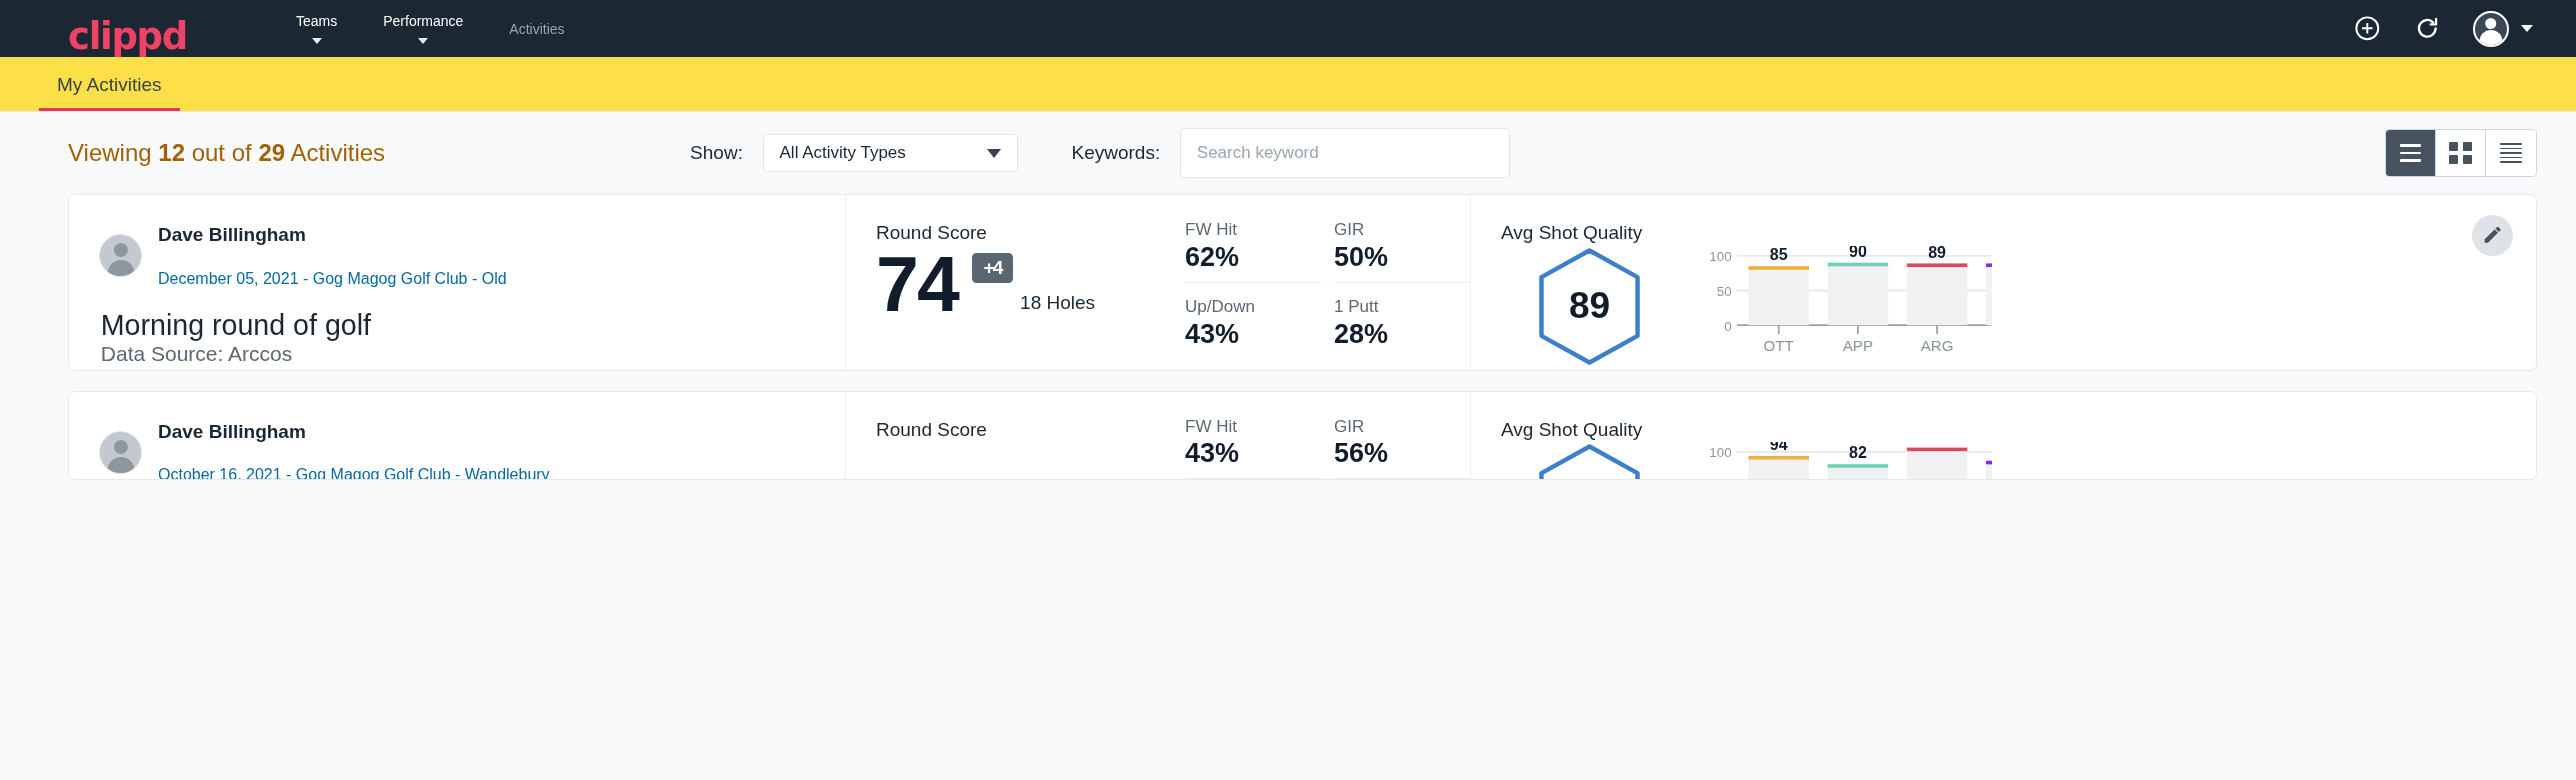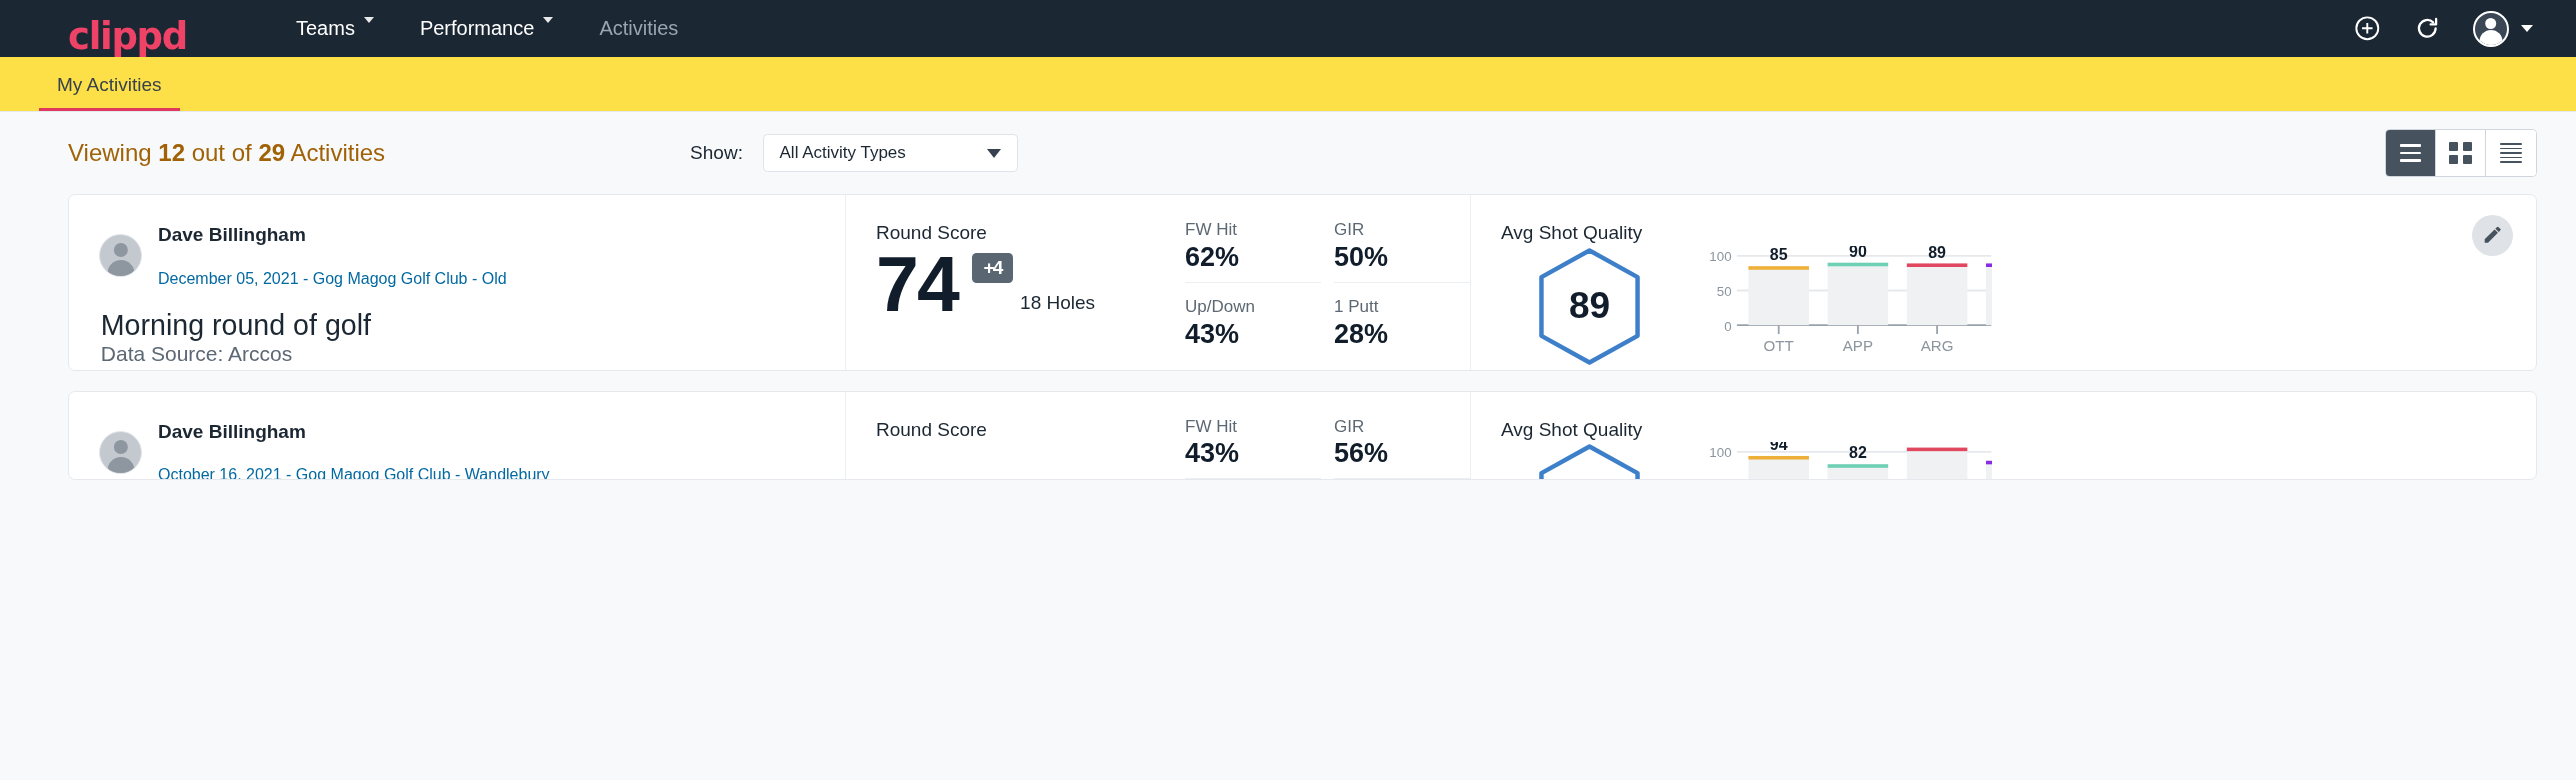--- a/index.html
+++ b/index.html
@@ -24,26 +24,27 @@
     font-weight: 700;
     color: #ee4266;
     letter-spacing: -1.3px;
     line-height: 1;
     margin-right: 86px;
     font-family: "DejaVu Sans", sans-serif;
     margin-top: 16px;
   }
   .navlinks { display: flex; align-items: center; gap: 0px; }
   .navlink {
-    display: flex; align-items: flex-start; gap: 9px;
+    display: flex; align-items: center; gap: 9px;
     color: #ffffff;
-    font-size: 20px;
+    font-size: 14px;
     padding: 0 23px;
     cursor: pointer;
     white-space: nowrap;
+    flex-direction: column;
   }
   .navlink.muted { color: #9aa5b0; }
   .chev {
     width: 0; height: 0;
     border-left: 5.4px solid transparent;
     border-right: 5.4px solid transparent;
     border-top: 6.2px solid currentColor;
     opacity: .9;
   }
   .navright {
@@ -327,20 +328,24 @@
   </div>
 
   <div class="showgrp">
     <span class="lbl">Show:</span>
     <div class="select">
       <span class="val">All Activity Types</span>
       <span class="sel-chev"></span>
     </div>
   </div>
 
+  <div class="kwgrp">
+    <span class="lbl">Keywords:</span>
+    <input class="kwinput" type="text" placeholder="Search keyword" style="">
+  </div>
 
   <div class="viewtoggle">
     <div class="vbtn active">
       <span class="bars">
           <i></i>
           <i></i>
           <i></i>
         </span>
     </div>
     <div class="vbtn">

